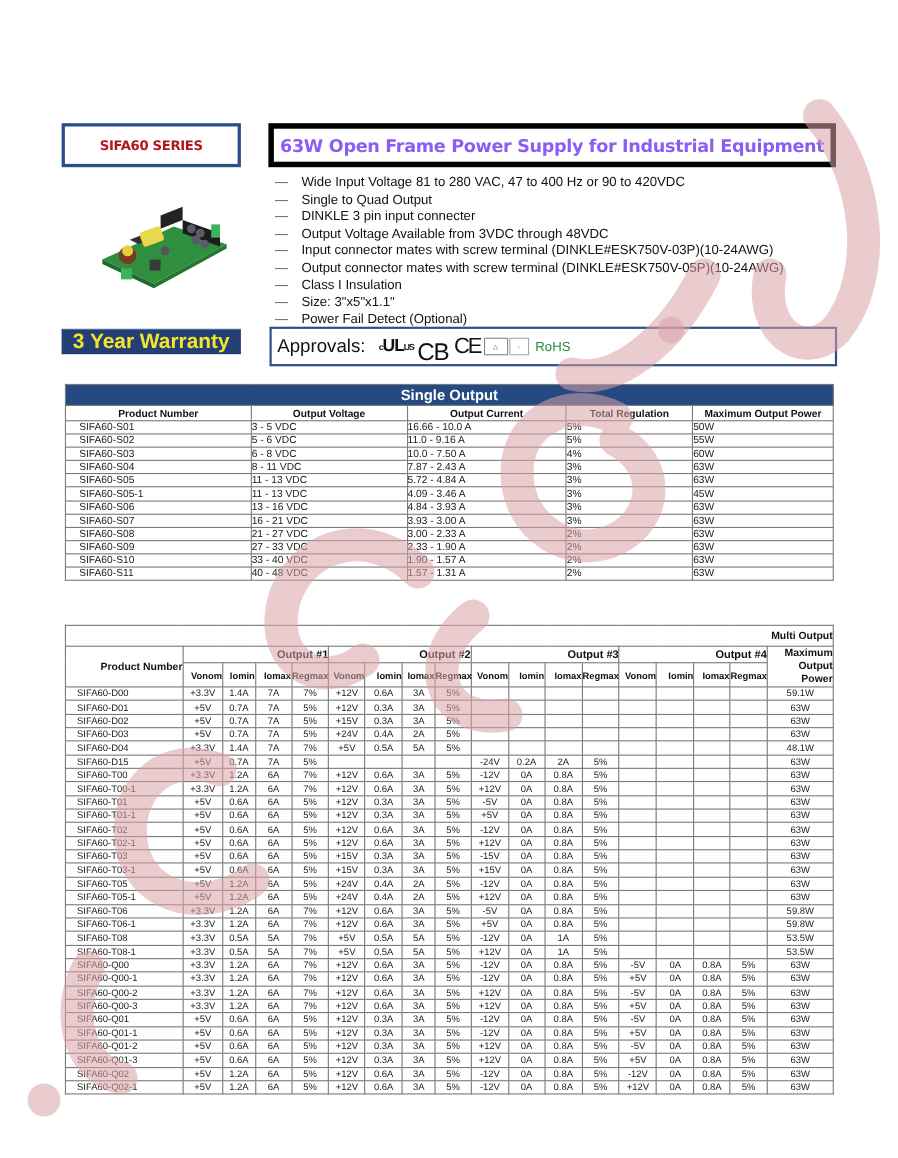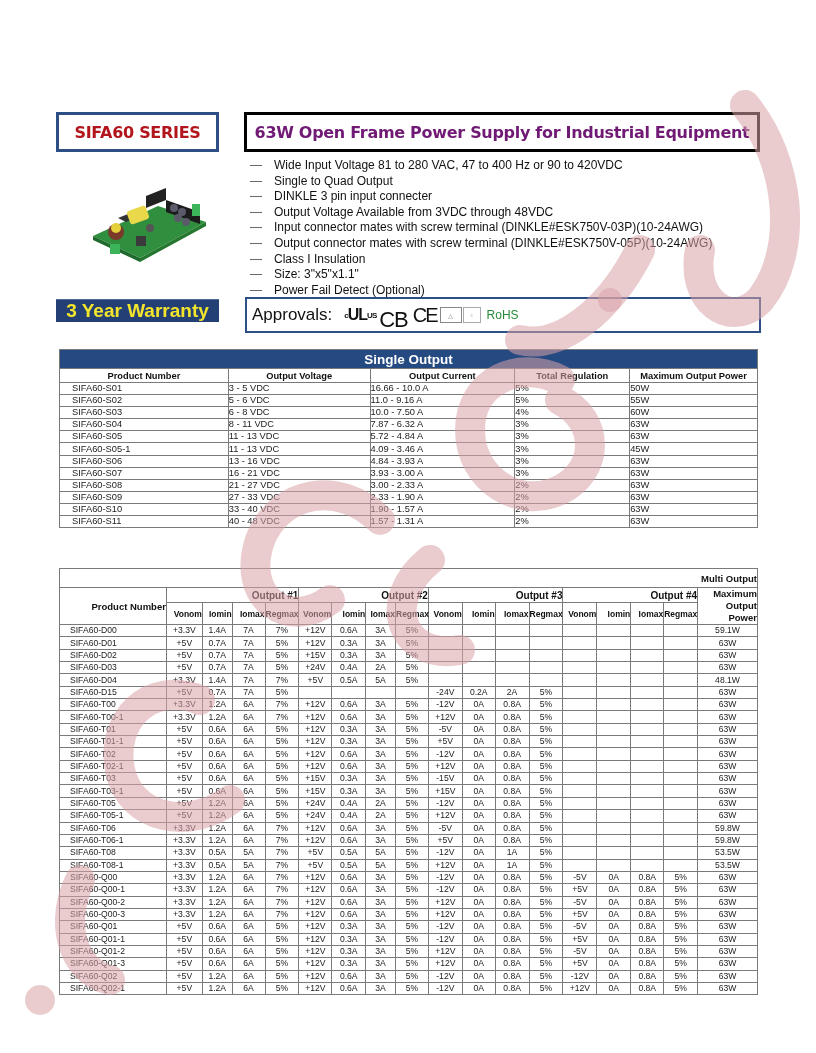--- a/index.html
+++ b/index.html
@@ -3,28 +3,28 @@
 <meta charset="utf-8">
 <style>
   * { box-sizing: border-box; margin: 0; padding: 0; }
   html, body { width: 816px; height: 1053px; background: #ffffff; overflow: hidden; }
   body { position: relative; font-family: "Liberation Sans", sans-serif; color: #222; }
 
   .series-box {
     position: absolute; left: 56px; top: 112px; width: 163px; height: 40px;
     border: 3px solid #2c4f86; background: #fff;
     display: flex; align-items: center; justify-content: center;
-    font-family: "DejaVu Sans", sans-serif; font-weight: bold; font-size: 16px; color: #b3151d;
+    font-family: "DejaVu Sans", sans-serif; font-weight: bold; font-size: 12px; color: #b3151d;
     letter-spacing: -0.3px;
   }
   .title-box {
     position: absolute; left: 244px; top: 112px; width: 516px; height: 40px;
-    border: 3px solid #000000; background: #fff;
+    border: 5px solid #000000; background: #fff;
     display: flex; align-items: center; justify-content: center;
-    font-family: "DejaVu Sans", sans-serif; font-weight: bold; font-size: 16px; color: #701a75;
+    font-family: "DejaVu Sans", sans-serif; font-weight: bold; font-size: 16px; color: #8b5cf6;
     letter-spacing: -0.3px;
   }
 
   .product-img {
     position: absolute; left: 88px; top: 178px; width: 120px; height: 90px;
   }
 
   .features {
     position: absolute; left: 250px; top: 158px; width: 520px; list-style: none;
     font-size: 12px; line-height: 15.6px; color: #111;
@@ -198,21 +198,21 @@
       <tr>
         <td class="pn">SIFA60-S03</td>
         <td>6 - 8 VDC</td>
         <td>10.0 - 7.50 A</td>
         <td>4%</td>
         <td>60W</td>
       </tr>
       <tr>
         <td class="pn">SIFA60-S04</td>
         <td>8 - 11 VDC</td>
-        <td>7.87 - 6.32 A</td>
+        <td>7.87 - 2.43 A</td>
         <td>3%</td>
         <td>63W</td>
       </tr>
       <tr>
         <td class="pn">SIFA60-S05</td>
         <td>11 - 13 VDC</td>
         <td>5.72 - 4.84 A</td>
         <td>3%</td>
         <td>63W</td>
       </tr>

